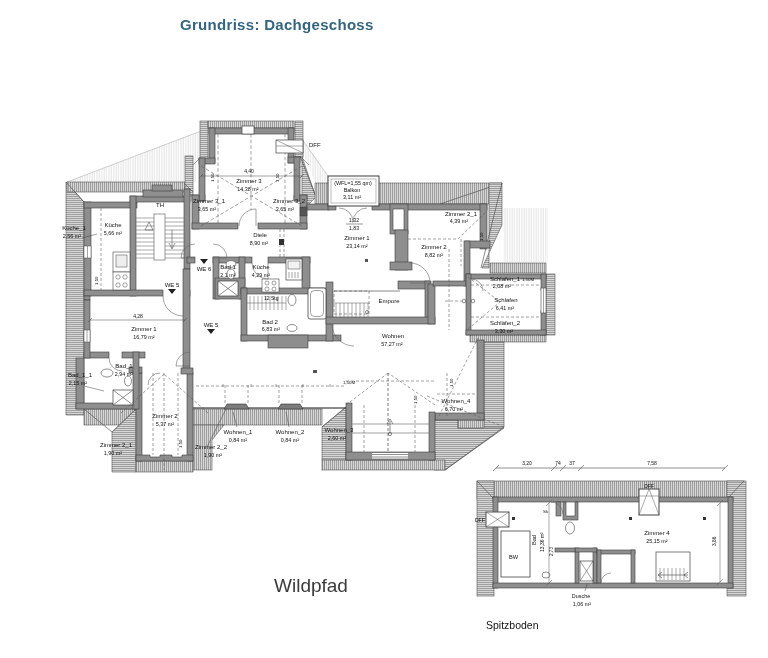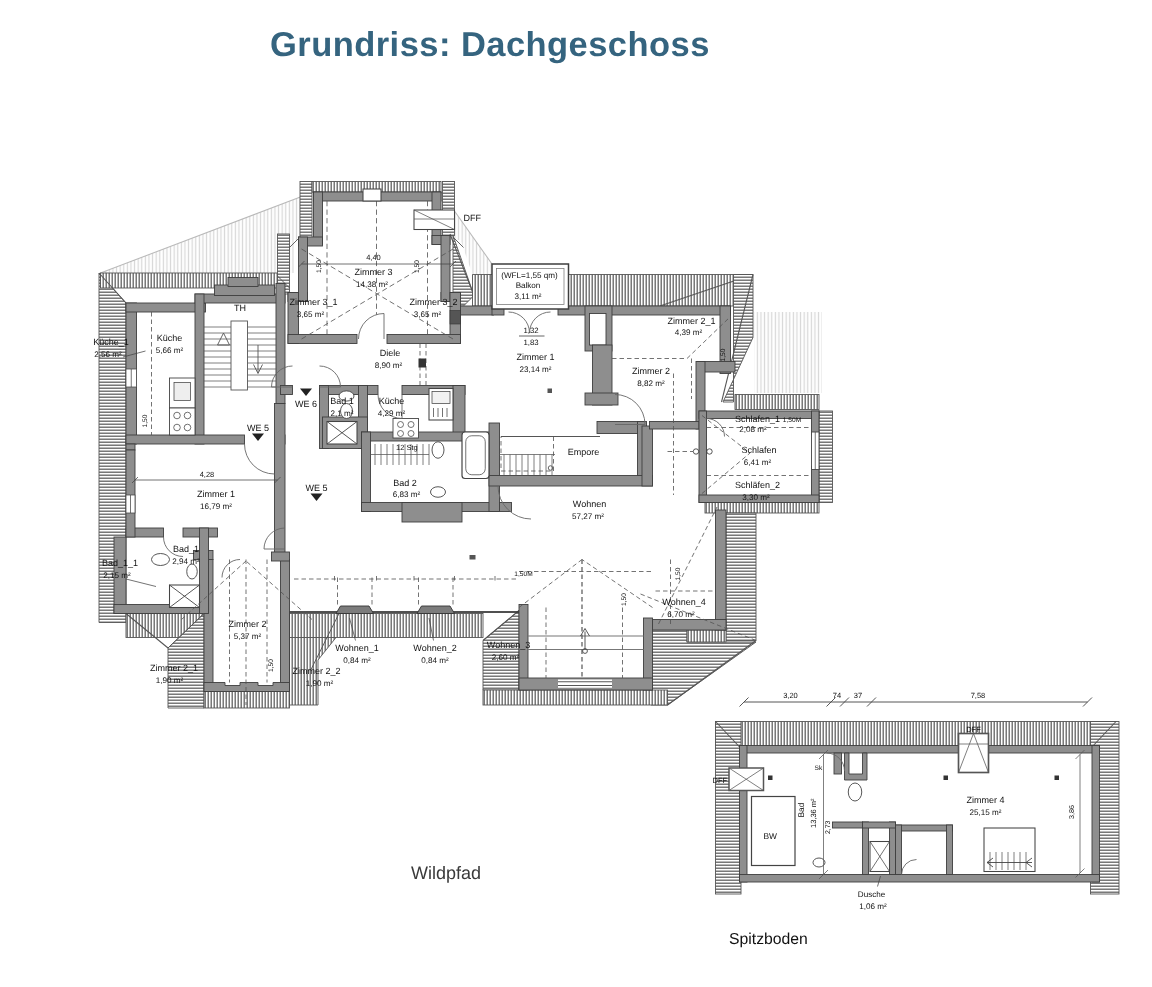--- a/index.html
+++ b/index.html
@@ -1,18 +1,18 @@
 <!DOCTYPE html>
 <html><head>
 <meta charset="utf-8">
 <style>
 html,body{margin:0;padding:0;background:#ffffff;width:768px;height:658px;overflow:hidden;}
 body{font-family:"Liberation Sans", sans-serif;}
-#title{position:absolute;left:180px;top:16px;color:#35647f;font-size:23px;font-weight:bold;letter-spacing:0.3px;text-align:center;}
-#wildpfad{position:absolute;left:274px;top:575px;color:#3a3a3a;font-size:12px;}
+#title{position:absolute;left:180px;top:16px;color:#35647f;font-size:15px;font-weight:bold;letter-spacing:0.3px;text-align:center;}
+#wildpfad{position:absolute;left:274px;top:575px;color:#3a3a3a;font-size:19px;}
 svg{position:absolute;left:0;top:0;}
 text{font-family:"Liberation Sans", sans-serif;fill:#111;}
 </style>
 </head>
 <body>
 
 <div id="title">Grundriss: Dachgeschoss</div>
 
 <div id="wildpfad">Wildpfad</div>
 <svg width="768" height="658" viewBox="0 0 768 658">

